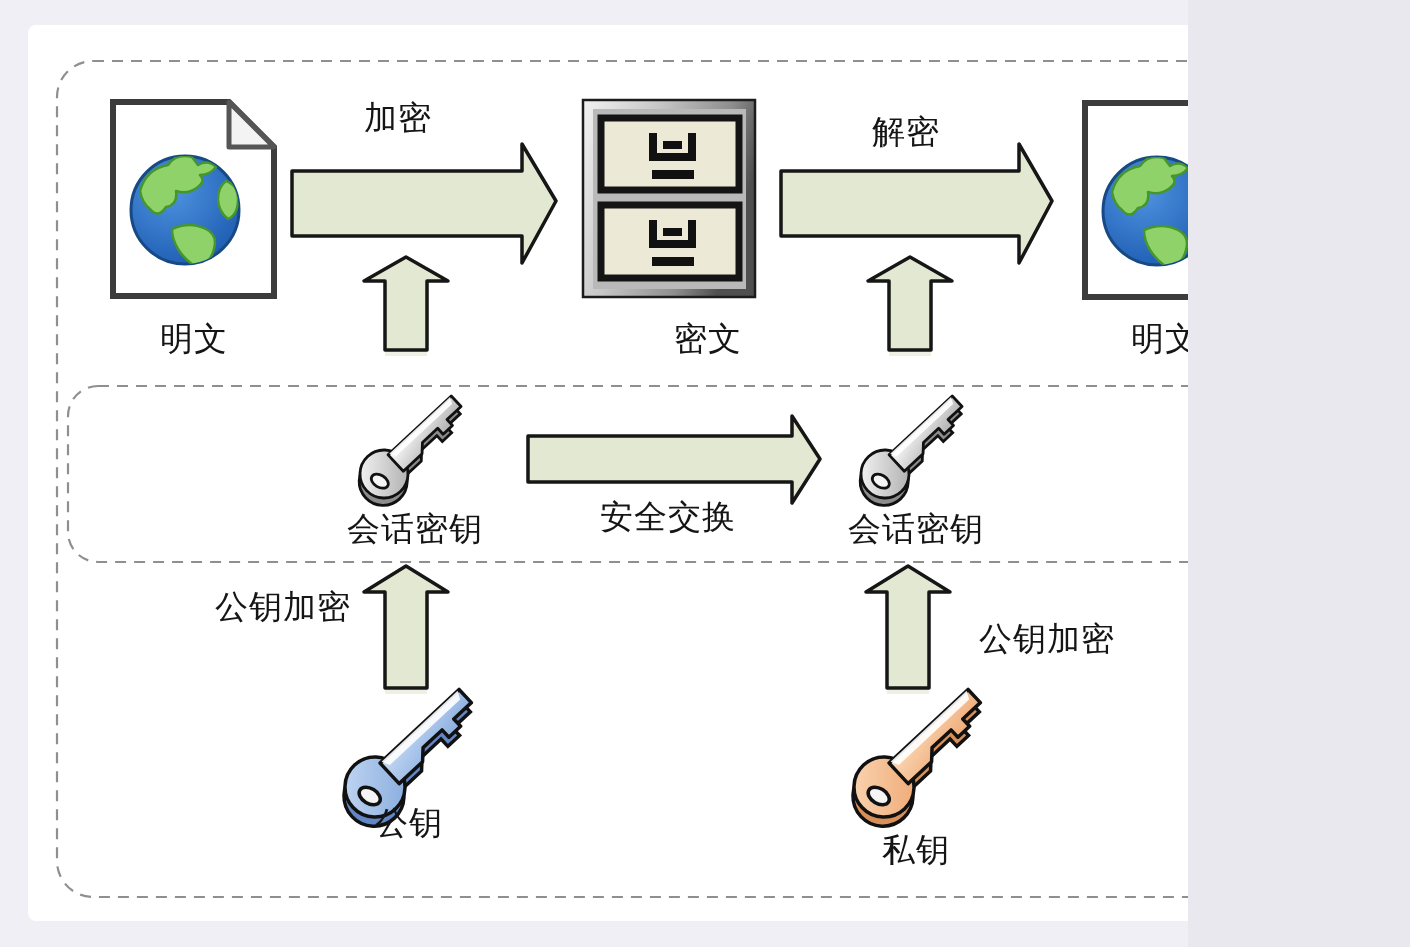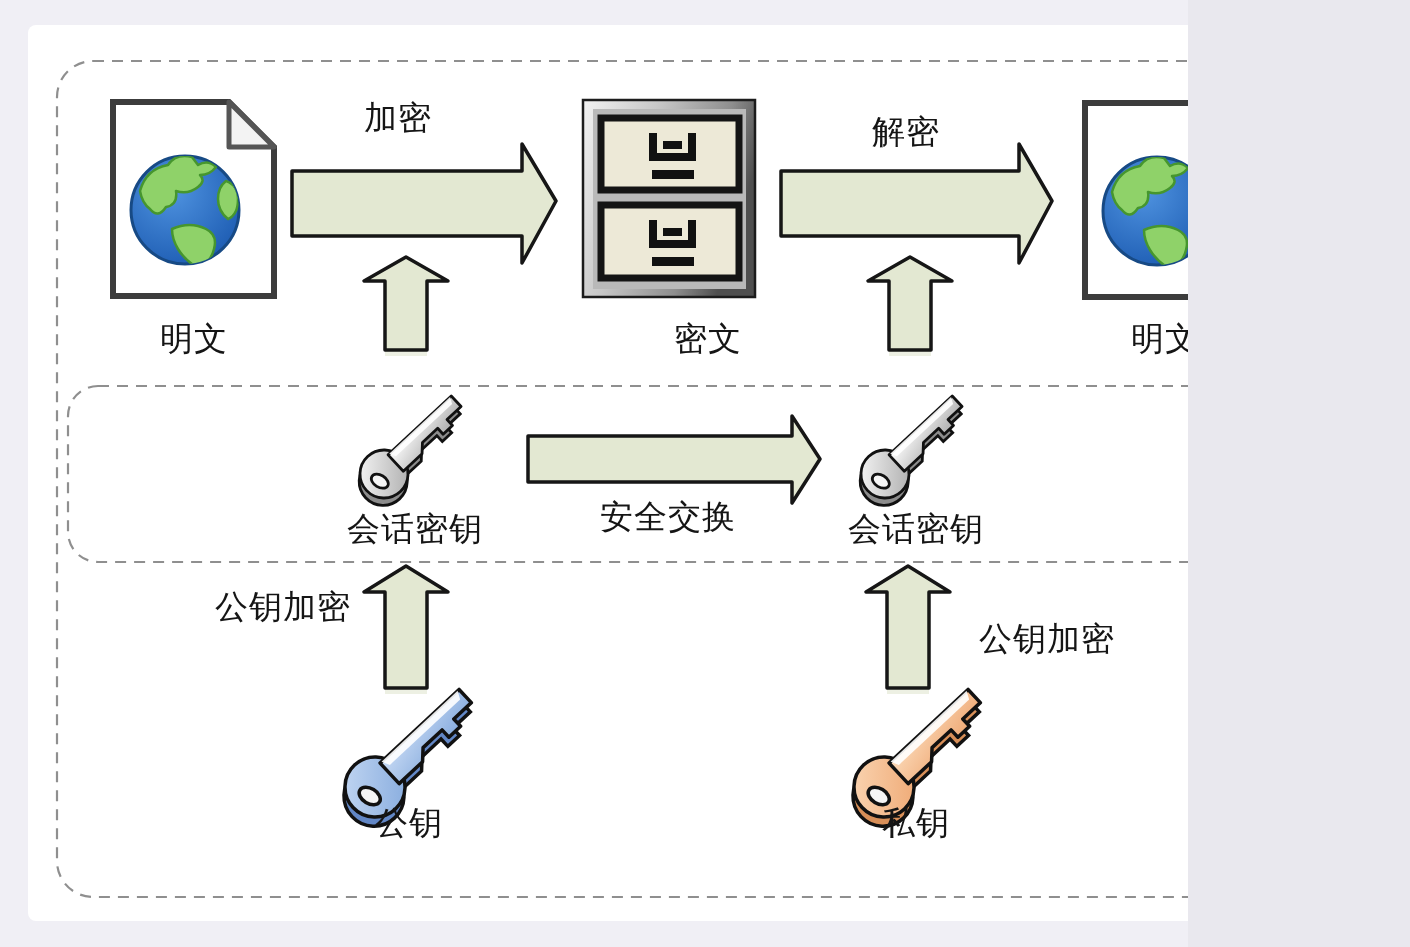--- a/index.html
+++ b/index.html
@@ -171,14 +171,14 @@
   <div class="lbl" style="left:906px;top:115px">解密</div>
   <div class="lbl" style="left:194px;top:322px">明文</div>
   <div class="lbl" style="left:708px;top:322px">密文</div>
   <div class="lbl" style="left:1165px;top:322px">明文</div>
   <div class="lbl" style="left:415px;top:512px">会话密钥</div>
   <div class="lbl" style="left:668px;top:500px">安全交换</div>
   <div class="lbl" style="left:916px;top:512px">会话密钥</div>
   <div class="lbl" style="left:283px;top:590px">公钥加密</div>
   <div class="lbl" style="left:1047px;top:622px">公钥加密</div>
   <div class="lbl" style="left:409px;top:806px">公钥</div>
-  <div class="lbl" style="left:916px;top:806px">私钥</div>
+  <div class="lbl" style="left:916px;top:833px">私钥</div>
 </div>
 
 </body></html>

